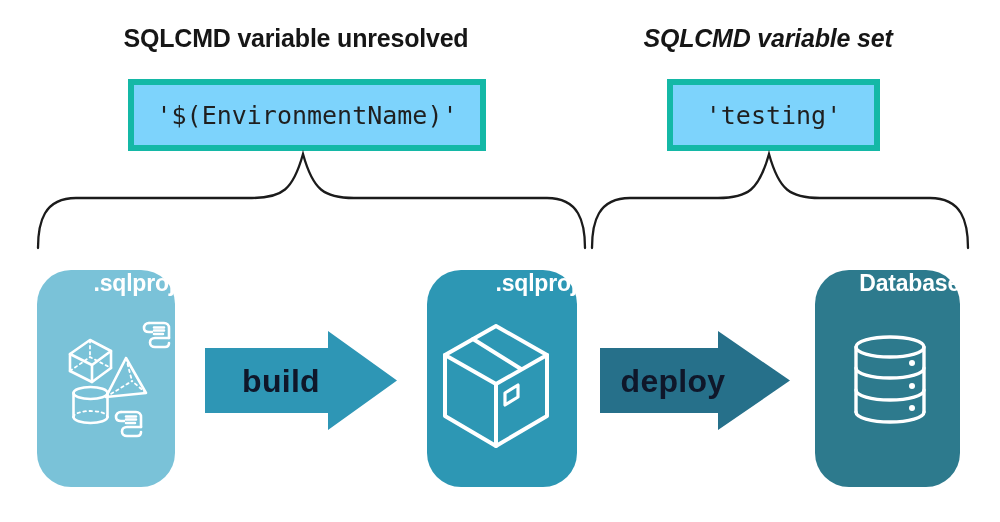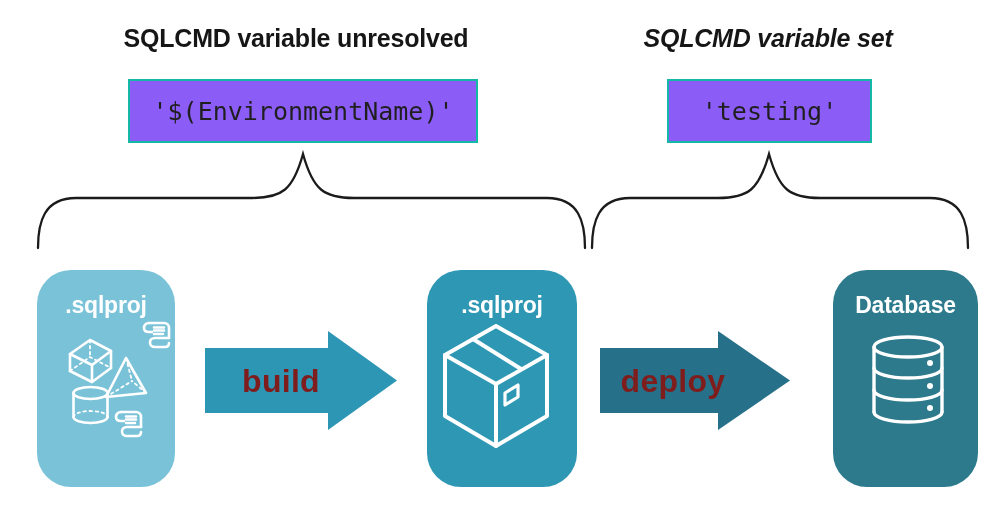--- a/index.html
+++ b/index.html
@@ -6,35 +6,35 @@
   .canvas{
     position:relative;width:1000px;height:522px;background:#ffffff;overflow:hidden;
     font-family:"Liberation Sans",sans-serif;
     border-radius:25px;
   }
   .heading{
     position:absolute;top:24px;transform:translateX(-50%);
     font-size:25px;font-weight:700;color:#161616;letter-spacing:-0.2px;white-space:nowrap;
   }
   .codebox{
-    position:absolute;top:79px;height:60px;background:#8b5cf6;
-    border:2px solid #14b8a6;display:flex;align-items:center;justify-content:center;
+    position:absolute;top:79px;height:60px;background:#7dd3fc;
+    border:6px solid #14b8a6;display:flex;align-items:center;justify-content:center;
     font-family:"DejaVu Sans Mono",monospace;font-size:25px;color:#1f1f1f;white-space:nowrap;
   }
   .overlay{position:absolute;left:0;top:0;width:1000px;height:522px;}
   .node{
     position:absolute;top:270px;height:217px;border-radius:34px;
   }
   .node-label{
-    text-align:center;padding-top:22px;font-size:23px;font-weight:700;color:#ffffff;letter-spacing:-0.2px;
+    text-align:right;padding-top:0;font-size:23px;font-weight:700;color:#ffffff;letter-spacing:-0.2px;
   }
   .node-icon{position:absolute;}
   .arrow-label{
     position:absolute;top:381px;transform:translate(-50%,-50%);
-    font-size:32px;font-weight:700;color:#7f1d1d;white-space:nowrap;letter-spacing:0.3px;
+    font-size:32px;font-weight:700;color:#0f172a;white-space:nowrap;letter-spacing:0.3px;
   }
   .icon-stroke{fill:none;stroke:#ffffff;stroke-linecap:round;stroke-linejoin:round;}
 </style>
 </head>
 <body>
 
 <div class="canvas">
 
   <div class="heading" style="left:296px;">SQLCMD variable unresolved</div>
   <div class="heading" style="left:768px;font-style:italic;">SQLCMD variable set</div>
@@ -109,21 +109,21 @@
       <g class="icon-stroke" stroke-width="4">
         <path d="M53 2 L104 31 L53 60 L2 31 Z"></path>
         <path d="M30 15 L78 45"></path>
         <path d="M2 31 V92 L53 122 V60"></path>
         <path d="M104 31 V92 L53 122"></path>
         <path d="M62 69 L75 61 L75 73 L62 81 Z" stroke-width="3.2"></path>
       </g>
     </svg>
   </div>
 
-  <div class="node" style="left: 833px; width: 145px; background-color: rgb(45, 122, 141);">
+  <div class="node" style="left: 815px; width: 145px; background-color: rgb(45, 122, 141);">
     <div class="node-label">Database</div>
     <svg class="node-icon" style="left:38px;top:64px;" width="74" height="92" viewBox="0 0 74 92">
       <g class="icon-stroke" stroke-width="3.4">
         <ellipse cx="37" cy="13" rx="34" ry="10"></ellipse>
         <path d="M3 13 V78 M71 13 V78"></path>
         <path d="M3 78 A34 10 0 0 0 71 78"></path>
         <path d="M3 34 A34 10 0 0 0 71 34"></path>
         <path d="M3 56 A34 10 0 0 0 71 56"></path>
       </g>
       <g fill="#ffffff" stroke="none">

